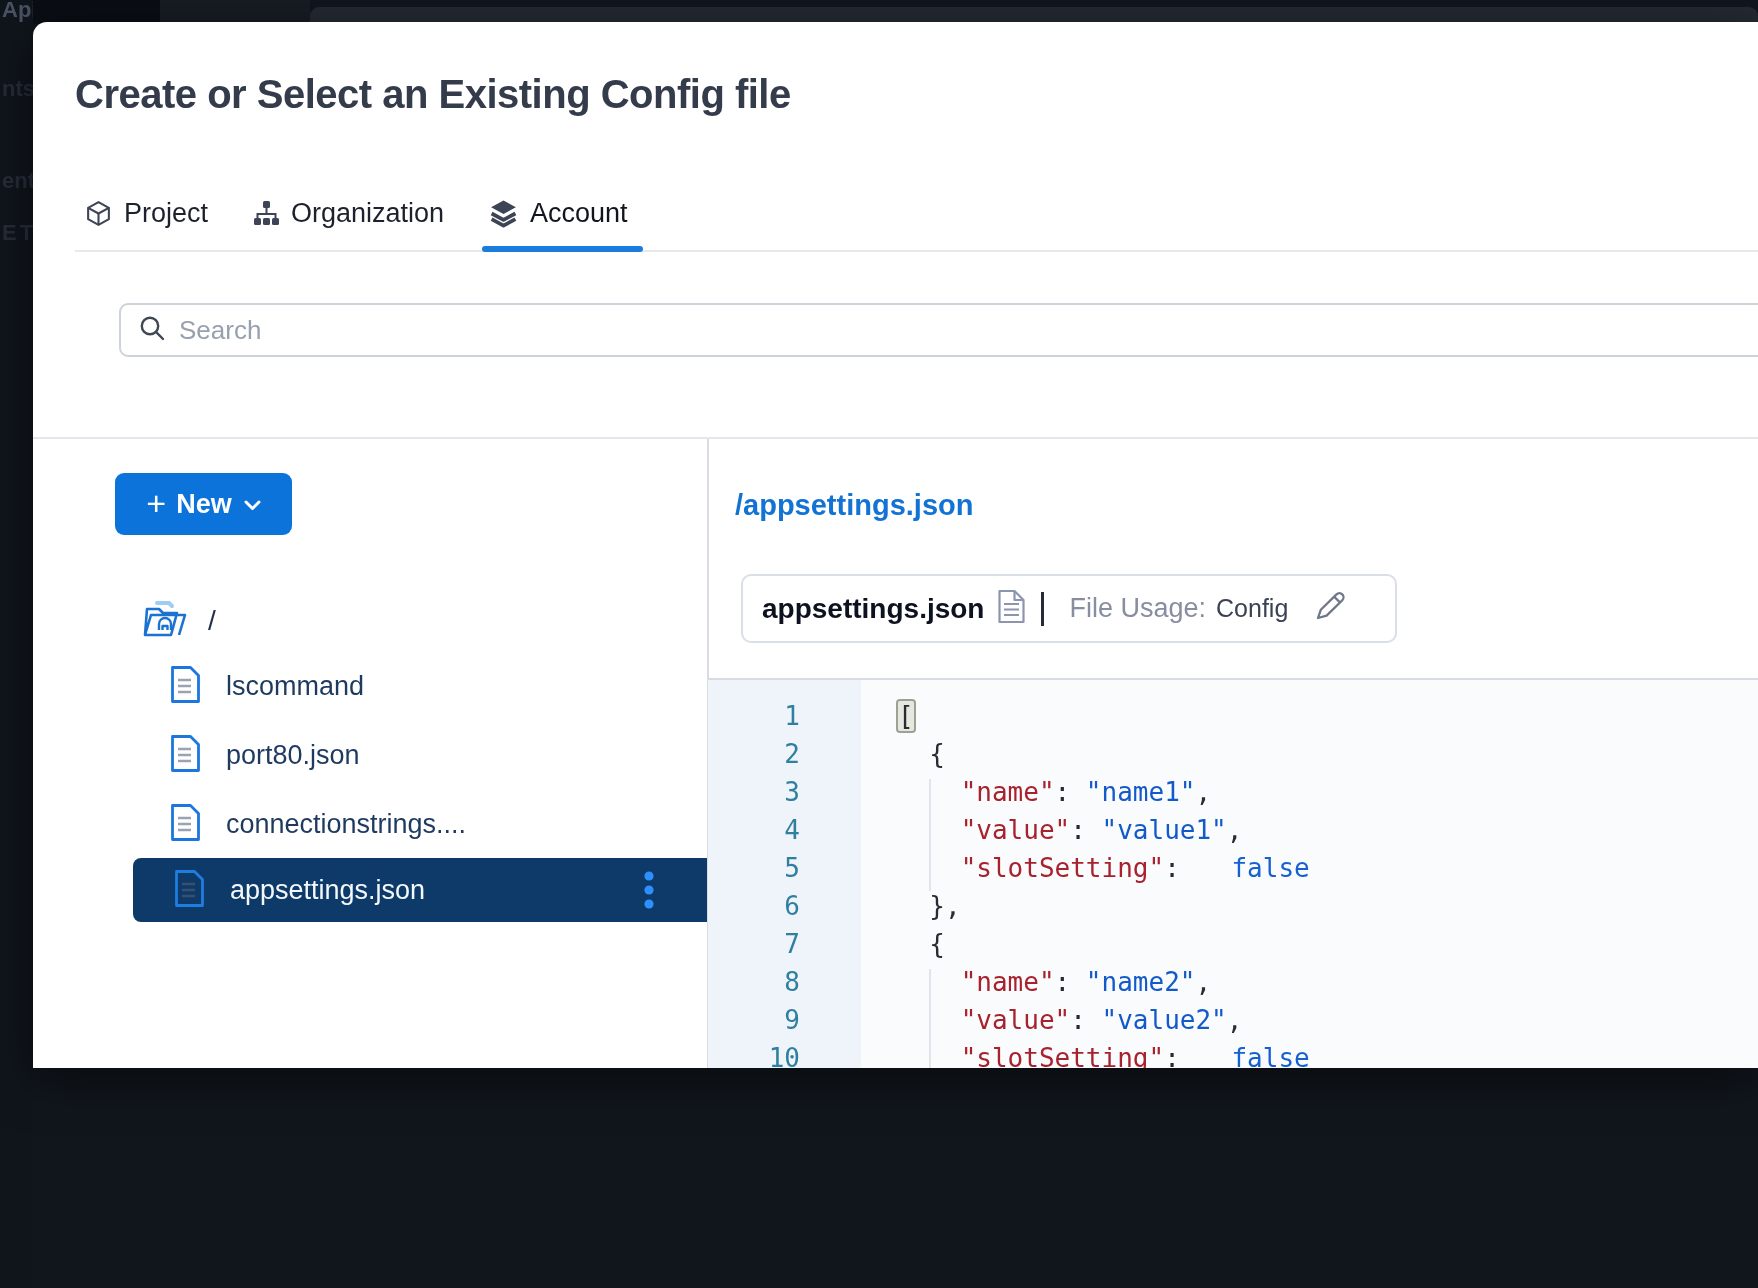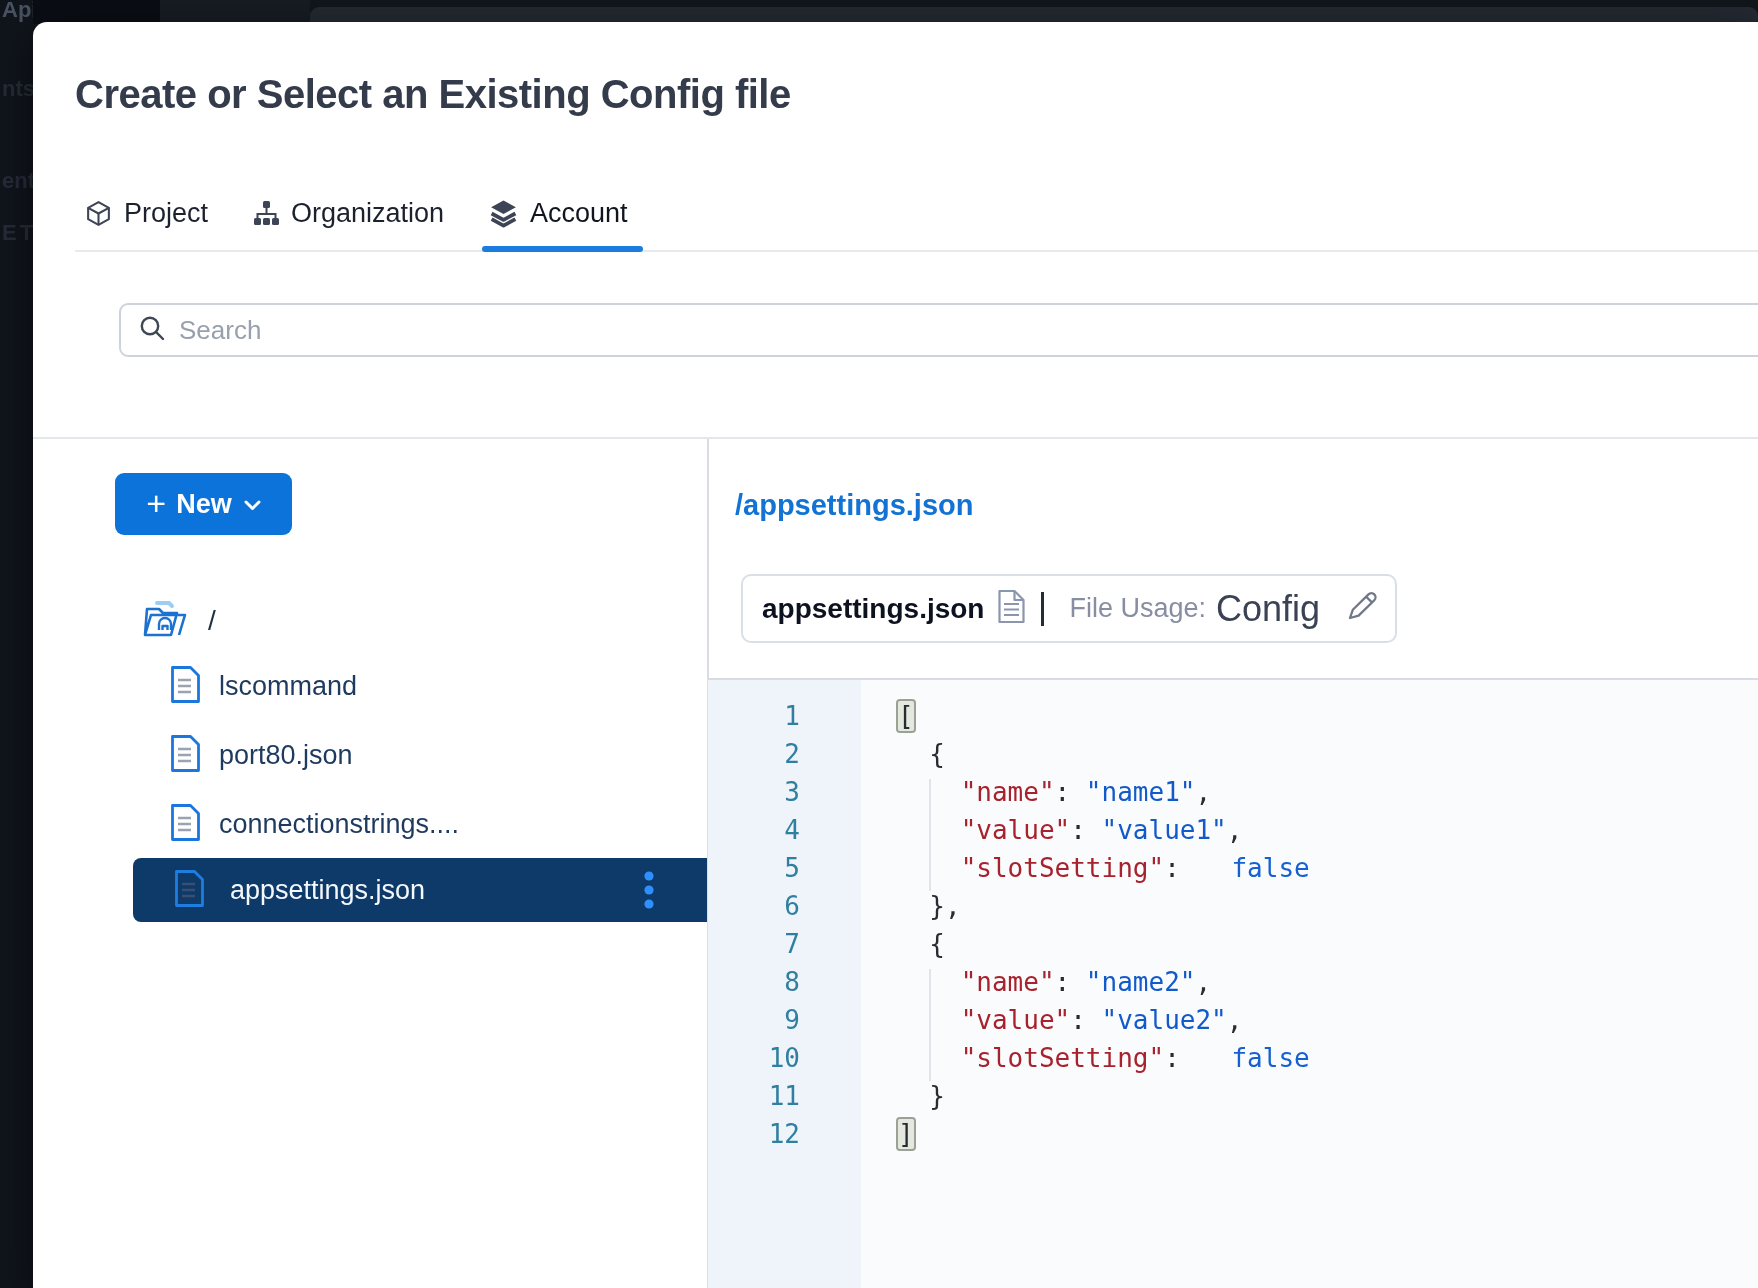--- a/index.html
+++ b/index.html
@@ -12,21 +12,21 @@
   .tb-mid   { position:absolute; left:160px; top:0; width:150px; height:24px; background:#171c23; }
   .tb-bar   { position:absolute; left:310px; top:7px; right:0; height:17px; background:#242a32; border-radius:9px 9px 0 0; }
   .side-strip { position:absolute; left:0; top:0; width:33px; height:100%; background:#10151c; overflow:hidden; }
   .frag { position:absolute; left:2px; font-weight:700; font-size:22px; white-space:nowrap; }
   .frag-1 { top:-3px;  color:#4a5263; }
   .frag-2 { top:76px;  color:#262d39; }
   .frag-3 { top:168px; color:#262d39; }
   .frag-4 { top:220px; color:#262d39; letter-spacing:3px; }
 
   
-  .modal { position:absolute; left:33px; top:22px; width:1725px; height:1266px;
+  .modal { position:absolute; left:33px; top:22px; width:1725px; height:1046px;
            background:#ffffff; border-radius:14px 0 0 0;
            box-shadow:0 12px 48px rgba(0,0,0,.5); }
 
   .title { position:absolute; left:42px; top:50px; font-size:40px; font-weight:700; color:#343b4b; letter-spacing:-.5px; }
 
   
   .tab { position:absolute; top:168px; height:46px; display:flex; align-items:center; gap:11px;
          font-size:27px; color:#1b212d; cursor:pointer; }
   .tab-project { left:51px; }
   .tab-org     { left:220px;justify-content:space-between; }
@@ -53,40 +53,40 @@
              display:flex; align-items:center; justify-content:center; gap:10px;
              font-family:"Liberation Sans", sans-serif; }
   .new-btn .plus { font-size:34px; font-weight:500; line-height:1; margin-top:-3px; }
   .new-btn .nb-label { font-size:27px; font-weight:700; }
   .new-btn svg { margin-left:2px; margin-top:3px; }
 
   .root-row { position:absolute; left:110px; top:578px; height:42px; display:flex; align-items:center; gap:19px; cursor:pointer; }
   .root-label { font-size:28px; font-weight:500; color:#232f44; }
 
   #file-list { position:absolute; left:137px; top:630px; width:470px; }
-  .file-row { height:69px; display:flex; align-items:center; gap:18px; cursor:pointer; }
+  .file-row { height:69px; display:flex; align-items:center; gap:25px; cursor:pointer; }
   .file-name { font-size:27px; font-weight:500; color:#1e3a5f; white-space:nowrap; }
 
   .sel-row { position:absolute; left:100px; top:836px; width:574px; height:64px;
              background:#0d3a69; border-radius:8px 0 0 8px; display:flex; align-items:center; cursor:pointer; }
   .sel-row .doc-icon { margin-left:41px; }
   .sel-name { margin-left:25px; font-size:27px; font-weight:500; color:#f4f7fb; white-space:nowrap; }
   .kebab { position:absolute; left:509px; top:12px; width:14px; height:40px; cursor:pointer; }
 
   
   .path-heading { position:absolute; left:702px; top:467px; font-size:29px; font-weight:700; color:#1273d4; }
 
   .usage-box { position:absolute; left:708px; top:552px; width:656px; height:69px;
                border:2px solid #dadee7; border-radius:10px; background:#fff;
                display:flex; align-items:center; padding-left:19px; }
   .usage-filename { font-size:28px; font-weight:700; color:#0d1220; }
   .usage-box .doc-small { margin-left:13px; }
   .usage-sep { width:3px; height:34px; background:#262b36; margin-left:15px; }
   .usage-label { font-size:27px; color:#878ea2; margin-left:25px; }
-  .usage-value { font-size:36px; color:#3a4254; margin-left:10px; cursor:pointer; }
+  .usage-value { font-size:25px; color:#3a4254; margin-left:10px; cursor:pointer; }
   .pencil { margin-left:26px; cursor:pointer; }
 
   
   .code-area { position:absolute; left:675px; top:656px; right:0; bottom:0;
                background:#fafbfd; border-top:2px solid #d8dbe1; overflow:hidden; }
   .gutter { position:absolute; left:0; top:0; bottom:0; width:153px; background:#eff3fa; }
   .guide { position:absolute; width:2px; background:#e1e4ea; left:221px; }
   .guide-1 { top:99px;  height:112px; }
   .guide-2 { top:289px; height:112px; }
   #code-lines { position:absolute; left:0; top:17px; right:0; }

